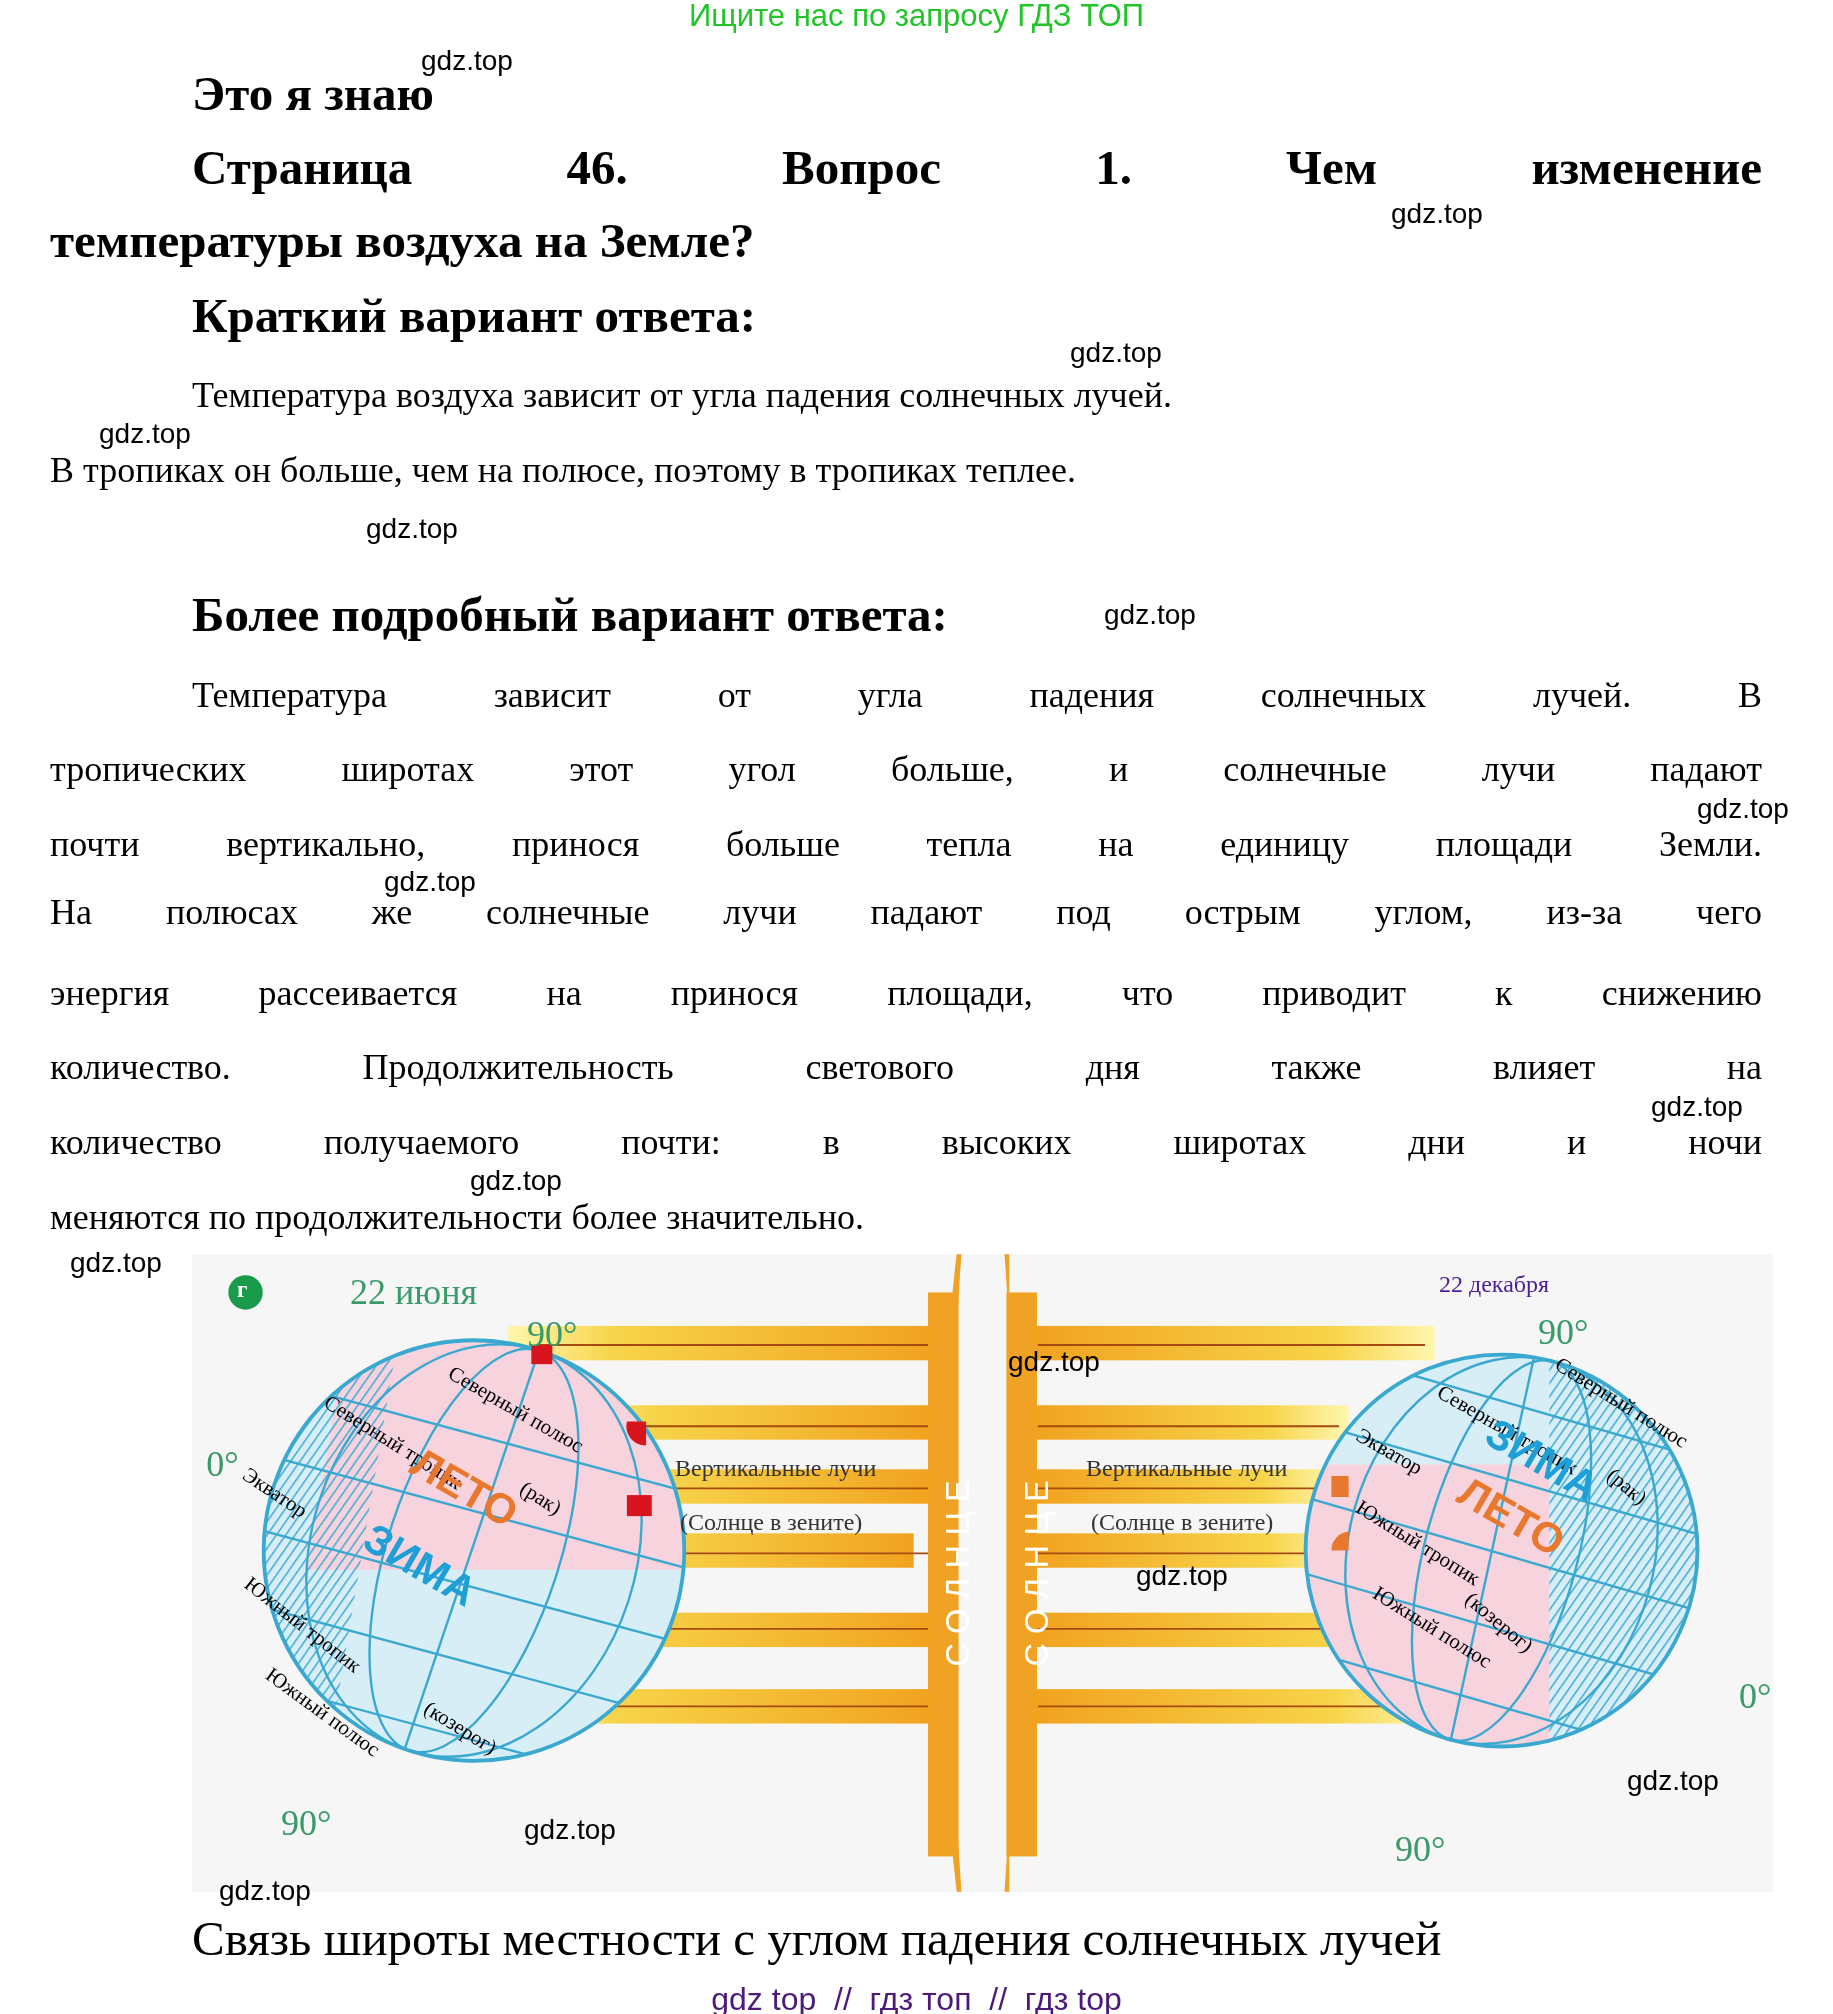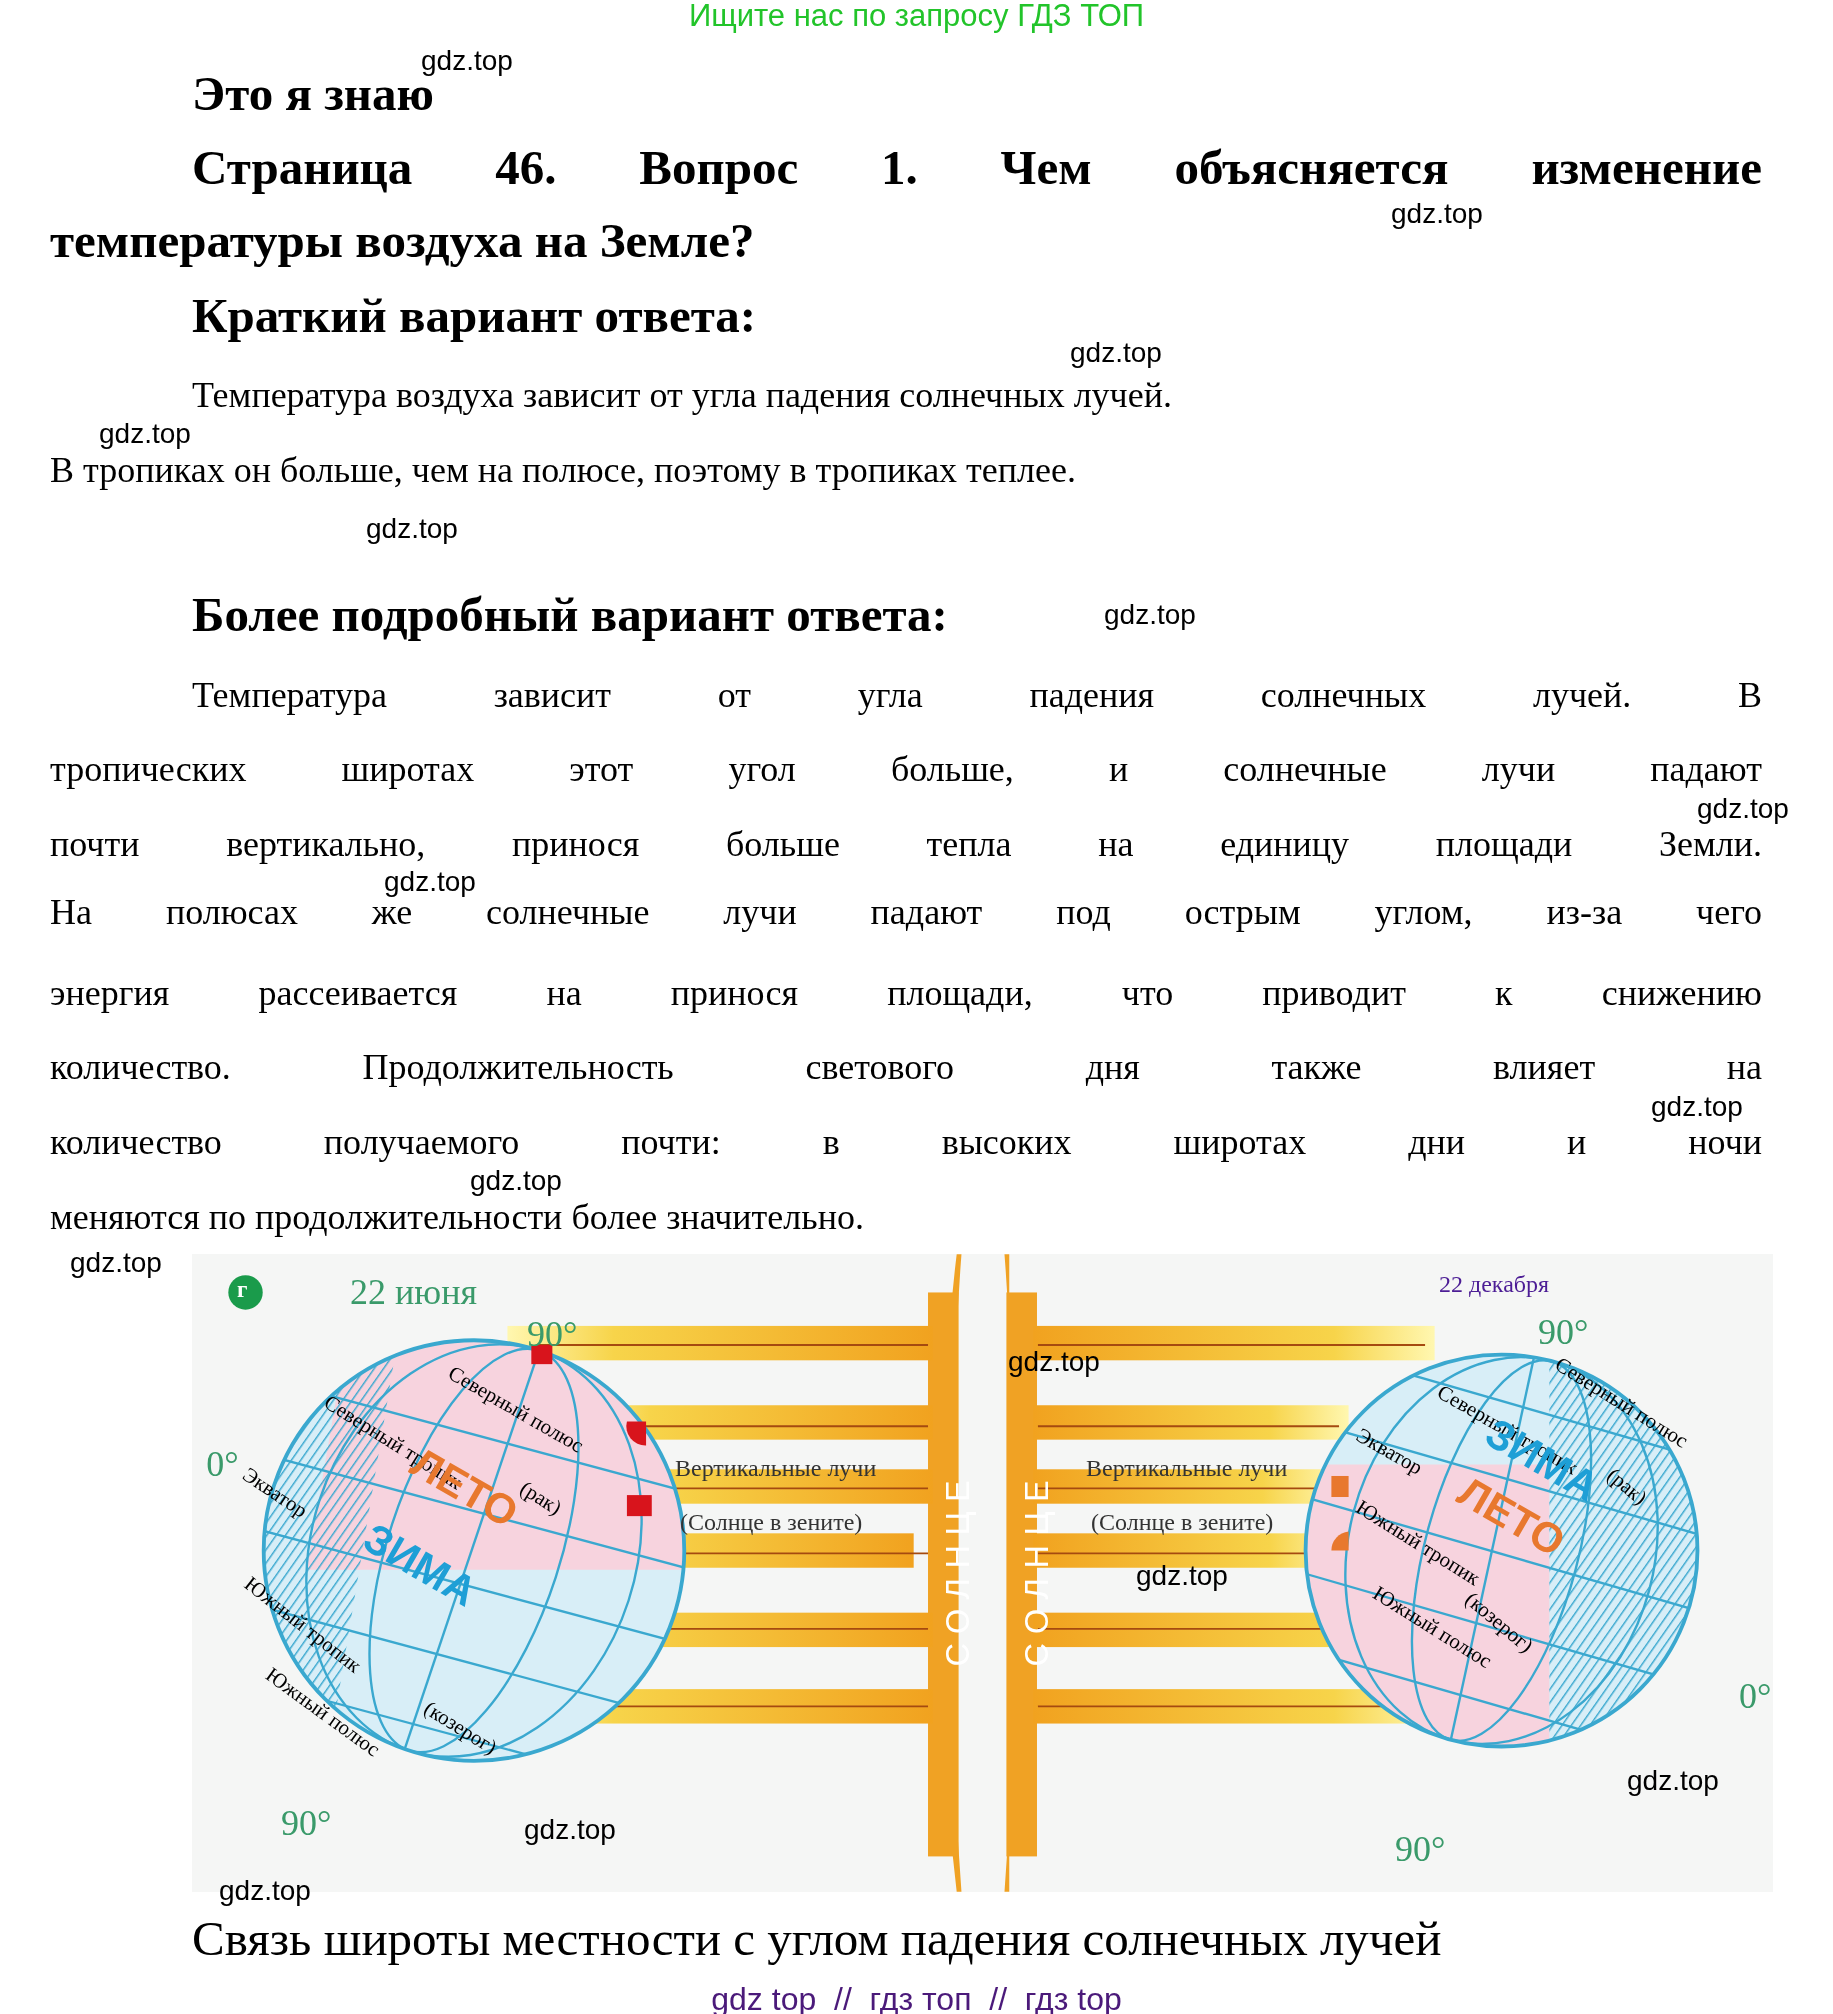--- a/index.html
+++ b/index.html
@@ -38,21 +38,20 @@
 <div class="wm" style="left:70px;top:1247px">gdz.top</div>
 
 <div class="h" style="left:192px;top:65px">Это я знаю</div>
 
 <div class="h" style="left:192px;top:139px;width:1570px;display:flex;justify-content:space-between">
   <span>Страница</span>
   <span>46.</span>
   <span>Вопрос</span>
   <span>1.</span>
   <span>Чем</span>
-  <span>объясняется</span>
   <span>изменение</span>
 </div>
 <div class="h" style="left:50px;top:212px">температуры воздуха на Земле?</div>
 
 <div class="h" style="left:192px;top:287px">Краткий вариант ответа:</div>
 <div class="line ind" style="top:358px">Температура воздуха зависит от угла падения солнечных лучей.</div>
 <div class="line" style="top:433px">В тропиках он больше, чем на полюсе, поэтому в тропиках теплее.</div>
 
 <div class="h" style="left:192px;top:586px">Более подробный вариант ответа:</div>
 <div class="line ind just" style="top:658px">Температура зависит от угла падения солнечных лучей. В</div>

